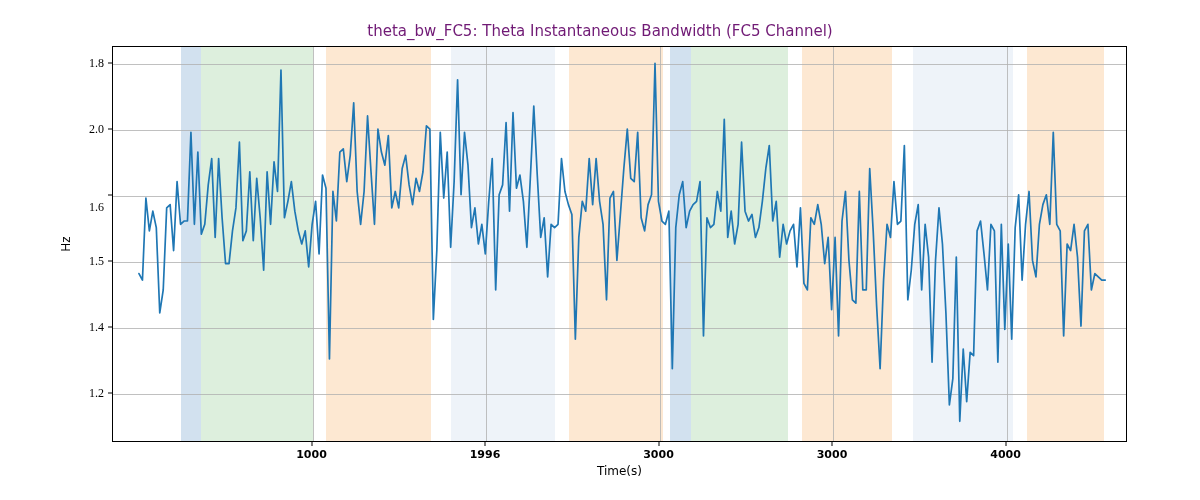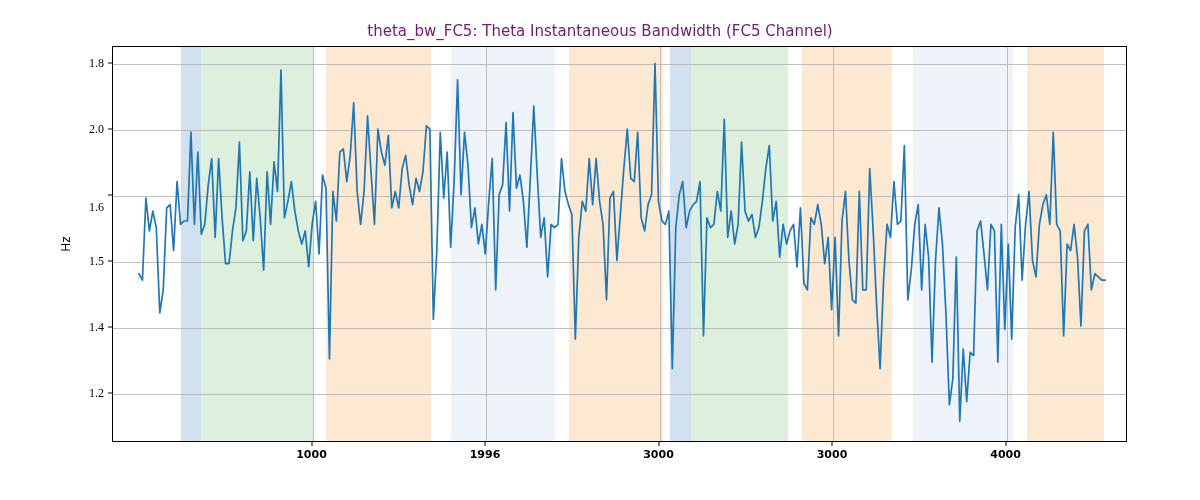--- a/index.html
+++ b/index.html
@@ -159,20 +159,21 @@
         <div class="gridline-v" style="left: 373.034px;"></div>
         <div class="gridline-v" style="left: 546.538px;"></div>
         <div class="gridline-v" style="left: 720.043px;"></div>
         <div class="gridline-v" style="left: 893.547px;"></div>
         <svg class="line" viewBox="0 0 1015 396" preserveAspectRatio="none">
           <path d="M26.03 227.70 L29.50 234.30 L32.97 151.80 L36.44 184.80 L39.91 165.00 L43.38 181.50 L46.85 267.30 L50.32 244.20 L53.79 161.70 L57.26 158.40 L60.73 204.60 L64.20 135.30 L67.67 178.20 L71.14 174.90 L74.61 174.90 L78.08 85.80 L81.55 178.20 L85.02 105.60 L88.49 188.10 L91.96 178.20 L95.43 138.60 L98.90 112.20 L102.37 191.40 L105.84 112.20 L109.31 171.60 L112.78 217.80 L116.25 217.80 L119.72 184.80 L123.19 161.70 L126.66 95.70 L130.13 194.70 L133.60 184.80 L137.07 125.40 L140.54 194.70 L144.01 132.00 L147.48 171.60 L150.95 224.40 L154.42 125.40 L157.89 178.20 L161.36 115.50 L164.83 145.20 L168.30 23.10 L171.77 171.60 L175.24 155.10 L178.71 135.30 L182.18 165.00 L185.65 184.80 L189.12 198.00 L192.59 184.80 L196.06 221.10 L199.53 178.20 L203.00 155.10 L206.47 207.90 L209.94 128.70 L213.41 141.90 L216.88 313.50 L220.35 145.20 L223.82 174.90 L227.29 105.60 L230.76 102.30 L234.23 135.30 L237.70 108.90 L241.17 56.10 L244.64 145.20 L248.11 178.20 L251.58 145.20 L255.05 69.30 L258.52 125.40 L261.99 178.20 L265.46 82.50 L268.93 105.60 L272.40 118.80 L275.87 89.10 L279.34 161.70 L282.81 145.20 L286.28 161.70 L289.75 122.10 L293.22 108.90 L296.69 138.60 L300.16 158.40 L303.63 132.00 L307.10 145.20 L310.57 125.40 L314.04 79.20 L317.51 82.50 L320.98 273.90 L324.45 204.60 L327.92 85.80 L331.39 151.80 L334.86 105.60 L338.33 201.30 L341.80 135.30 L345.27 33.00 L348.74 148.50 L352.21 85.80 L355.68 118.80 L359.15 181.50 L362.62 161.70 L366.09 198.00 L369.56 178.20 L373.03 207.90 L376.50 155.10 L379.97 112.20 L383.44 244.20 L386.91 148.50 L390.38 138.60 L393.85 75.90 L397.32 165.00 L400.79 66.00 L404.26 141.90 L407.74 128.70 L411.21 155.10 L414.68 201.30 L418.15 132.00 L421.62 59.40 L425.09 128.70 L428.56 191.40 L432.03 171.60 L435.50 231.00 L438.97 178.20 L442.44 181.50 L445.91 178.20 L449.38 112.20 L452.85 145.20 L456.32 158.40 L459.79 168.30 L463.26 293.70 L466.73 191.40 L470.20 155.10 L473.67 165.00 L477.14 112.20 L480.61 158.40 L484.08 112.20 L487.55 155.10 L491.02 178.20 L494.49 254.10 L497.96 151.80 L501.43 145.20 L504.90 214.50 L508.37 168.30 L511.84 122.10 L515.31 82.50 L518.78 132.00 L522.25 135.30 L525.72 85.80 L529.19 171.60 L532.66 184.80 L536.13 158.40 L539.60 148.50 L543.07 16.50 L546.54 155.10 L550.01 174.90 L553.48 178.20 L556.95 165.00 L560.42 323.40 L563.89 181.50 L567.36 148.50 L570.83 135.30 L574.30 181.50 L577.77 165.00 L581.24 158.40 L584.71 155.10 L588.18 135.30 L591.65 290.40 L595.12 171.60 L598.59 181.50 L602.06 178.20 L605.53 145.20 L609.00 165.00 L612.47 72.60 L615.94 191.40 L619.41 165.00 L622.88 198.00 L626.35 178.20 L629.82 95.70 L633.29 165.00 L636.76 174.90 L640.23 168.30 L643.70 191.40 L647.17 181.50 L650.64 155.10 L654.11 122.10 L657.58 99.00 L661.05 174.90 L664.52 155.10 L667.99 211.20 L671.46 178.20 L674.93 198.00 L678.40 184.80 L681.87 178.20 L685.34 221.10 L688.81 161.70 L692.28 237.60 L695.75 244.20 L699.22 171.60 L702.69 178.20 L706.16 158.40 L709.63 178.20 L713.10 217.80 L716.57 191.40 L720.04 264.00 L723.51 191.40 L726.98 290.40 L730.45 174.90 L733.92 145.20 L737.39 214.50 L740.86 254.10 L744.33 257.40 L747.80 145.20 L751.27 244.20 L754.74 244.20 L758.21 122.10 L761.68 184.80 L765.15 260.70 L768.62 323.40 L772.09 234.30 L775.56 178.20 L779.03 191.40 L782.50 135.30 L785.97 178.20 L789.44 174.90 L792.91 99.00 L796.38 254.10 L799.85 224.40 L803.32 178.20 L806.79 158.40 L810.26 244.20 L813.74 178.20 L817.21 211.20 L820.68 316.80 L824.15 214.50 L827.62 161.70 L831.09 198.00 L834.56 267.30 L838.03 359.70 L841.50 333.30 L844.97 211.20 L848.44 376.20 L851.91 303.60 L855.38 356.40 L858.85 306.90 L862.32 310.20 L865.79 184.80 L869.26 174.90 L872.73 207.90 L876.20 244.20 L879.67 178.20 L883.14 184.80 L886.61 316.80 L890.08 178.20 L893.55 283.80 L897.02 198.00 L900.49 293.70 L903.96 181.50 L907.43 148.50 L910.90 234.30 L914.37 178.20 L917.84 145.20 L921.31 214.50 L924.78 231.00 L928.25 178.20 L931.72 158.40 L935.19 148.50 L938.66 178.20 L942.13 85.80 L945.60 178.20 L949.07 184.80 L952.54 290.40 L956.01 198.00 L959.48 204.60 L962.95 178.20 L966.42 211.20 L969.89 280.50 L973.36 184.80 L976.83 178.20 L980.30 244.20 L983.77 227.70 L987.24 231.00 L990.71 234.30 L994.18 234.30 "></path>
         </svg>
       </div>
 
     <div class="ylabel">Hz</div>
+    <div class="xlabel">Time(s)</div>
   <div class="tickmark-y" style="top: 346.5px;"></div>
       <div class="ytick" style="top: 346.5px;">1.2</div>
       <div class="tickmark-y" style="top: 280.5px;"></div>
       <div class="ytick" style="top: 280.5px; text-align: right;">1.4</div>
       <div class="tickmark-y" style="top: 214.5px;"></div>
       <div class="ytick" style="top: 214.5px; text-align: right;">1.5</div>
       <div class="tickmark-y" style="top: 148.5px;"></div>
       <div class="ytick" style="top: 148.5px; margin-top: 12px;">1.6</div>
       <div class="tickmark-y" style="top: 82.5px;"></div>
       <div class="ytick" style="top: 82.5px;">2.0</div>

